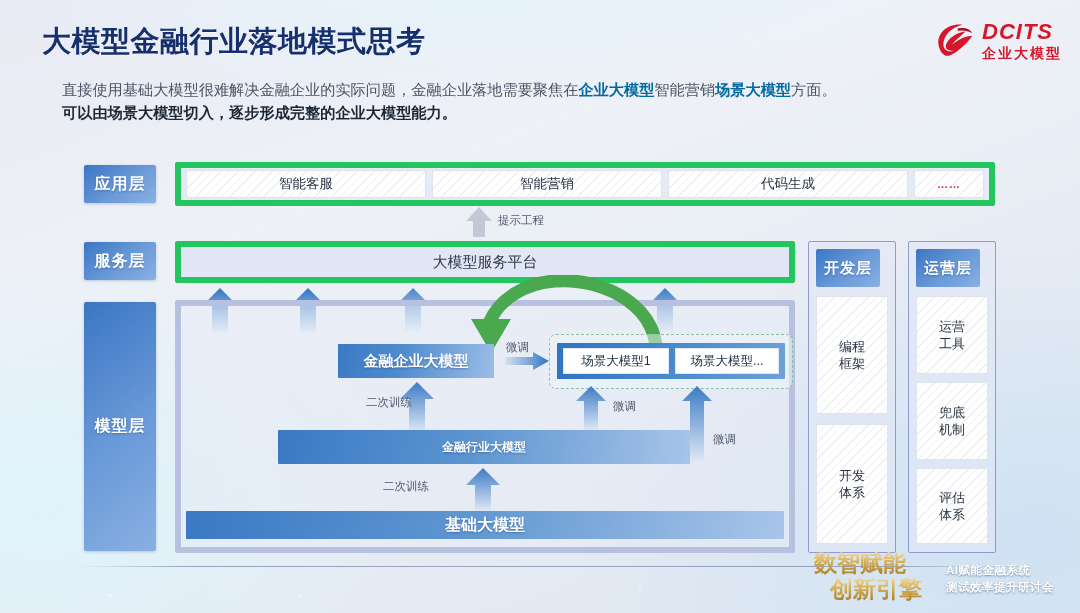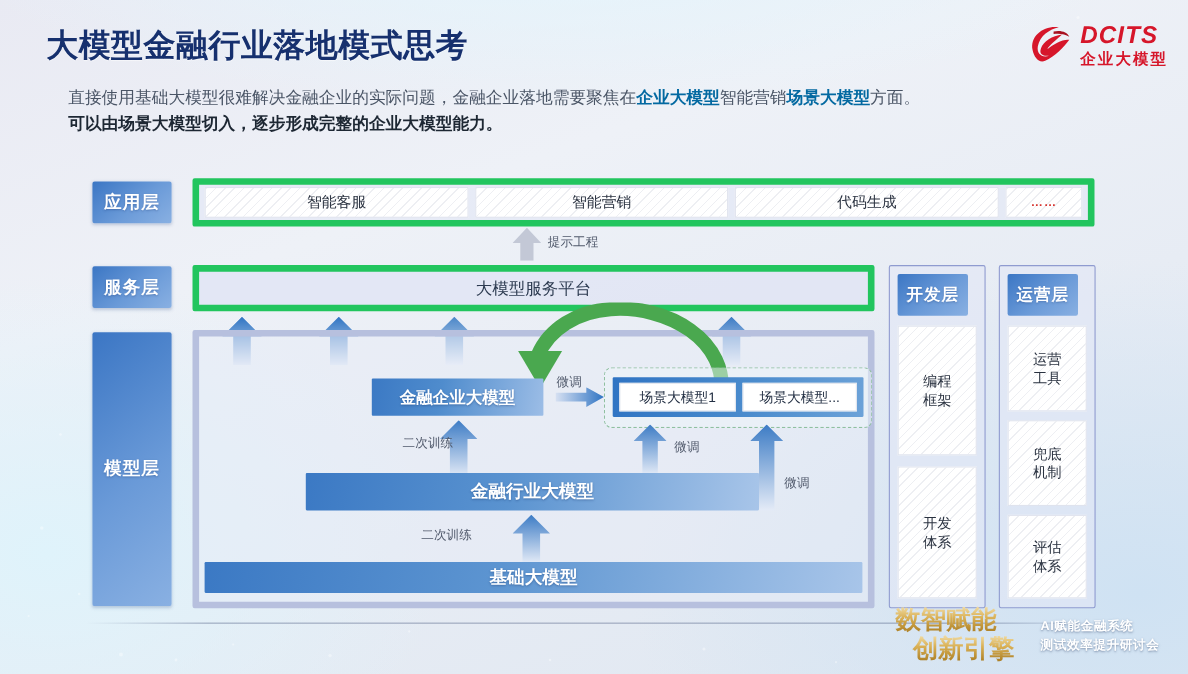--- a/index.html
+++ b/index.html
@@ -114,21 +114,21 @@
   
   .bluebox {
     position: absolute;
     display: flex; align-items: center; justify-content: center;
     color: #fff; font-weight: bold;
     background: linear-gradient(100deg, #3b79c4 0%, #4f8ccd 40%, #9cbde6 100%);
     border-radius: 1px;
     text-shadow: 0 1px 2px rgba(15,45,100,.4);
   }
   #box-ent  { left: 338px; top: 344px; width: 156px; height: 34px; font-size: 15px; }
-  #box-ind  { left: 278px; top: 430px; width: 412px; height: 34px; font-size: 16px;
+  #box-ind  { left: 278px; top: 430px; width: 412px; height: 34px; font-size: 12px;
               background: linear-gradient(100deg, #3b79c4 0%, #5a93d0 45%, #a8c5e9 100%); }
   #box-base { left: 186px; top: 511px; width: 598px; height: 28px; font-size: 16px;
               background: linear-gradient(100deg, #3b79c4 0%, #5d95d1 45%, #a8c5e9 100%); }
 
   
   #scene-group {
     position: absolute; left: 549px; top: 334px; width: 244px; height: 55px;
     border: 1px dashed #8fc0a0; border-radius: 7px;
     background: rgba(238,245,250,.5);
   }

